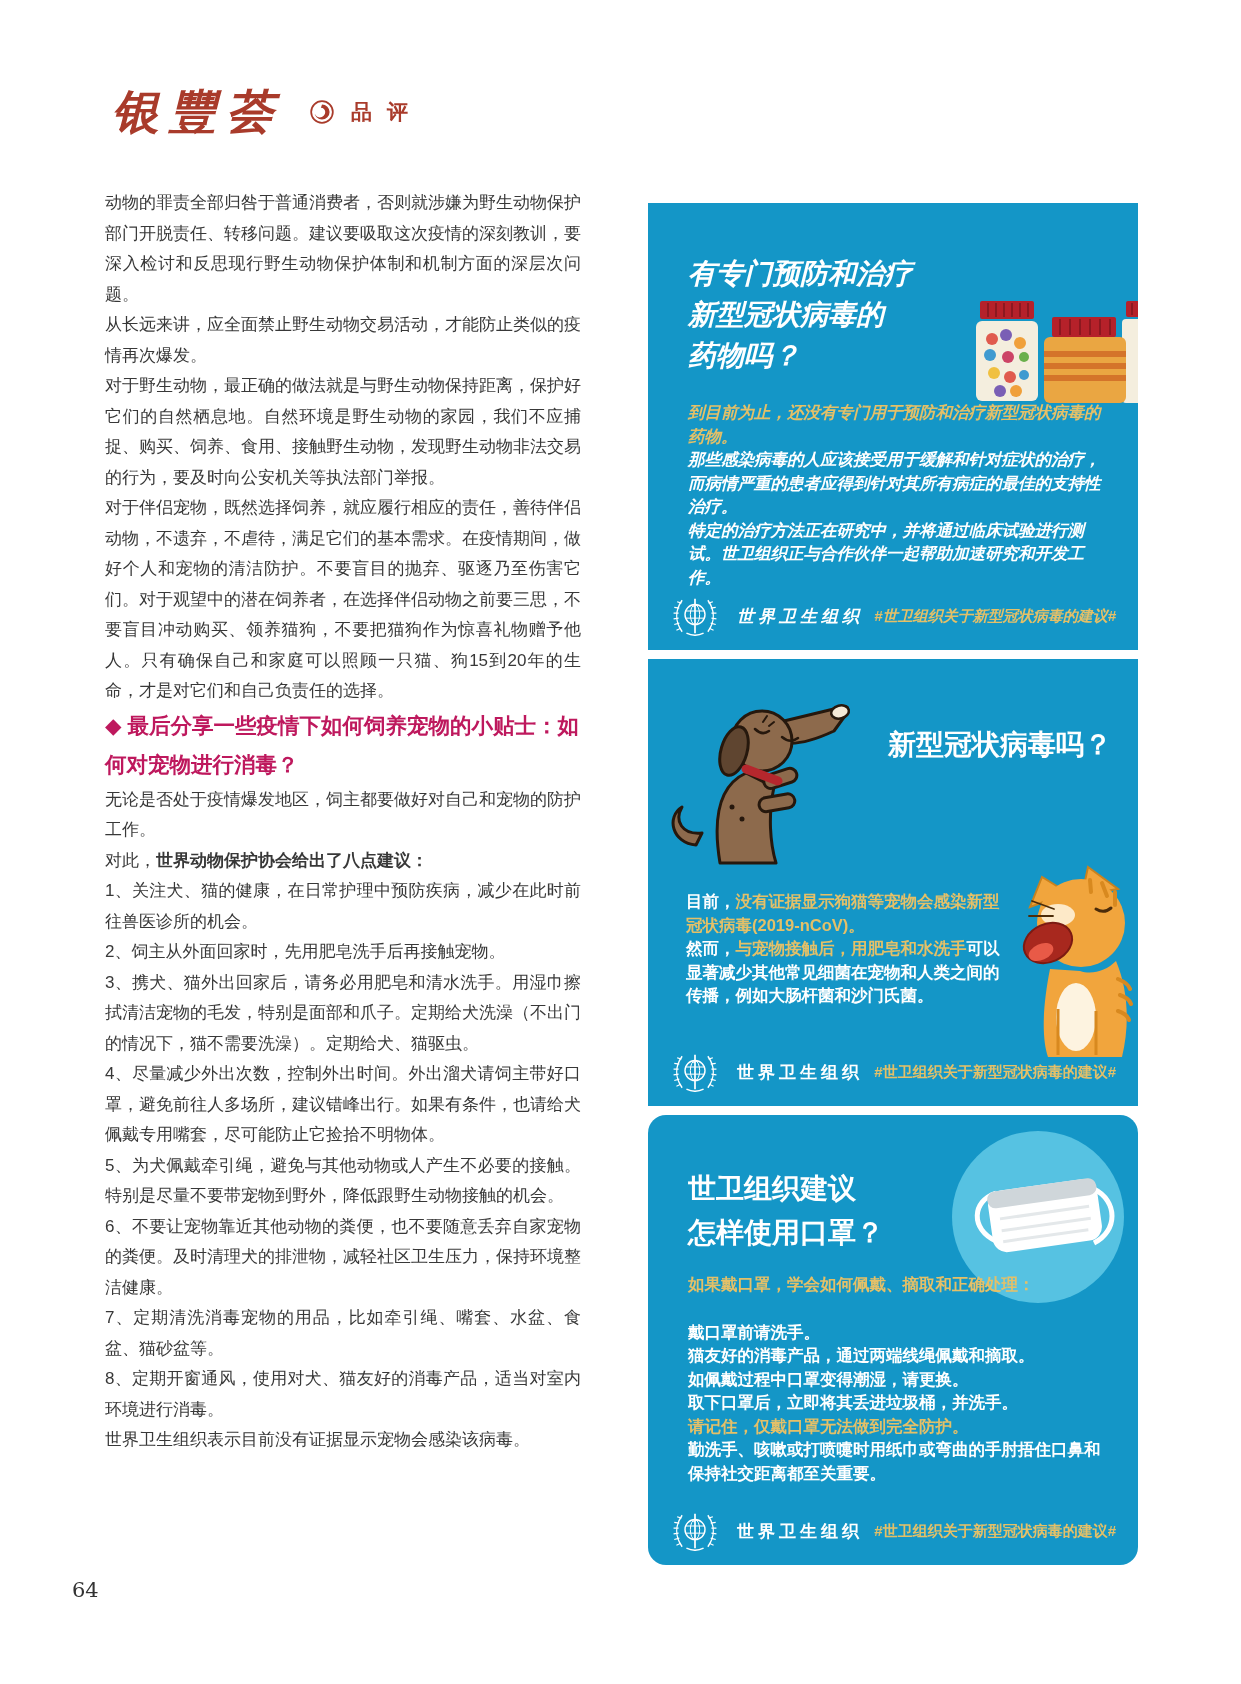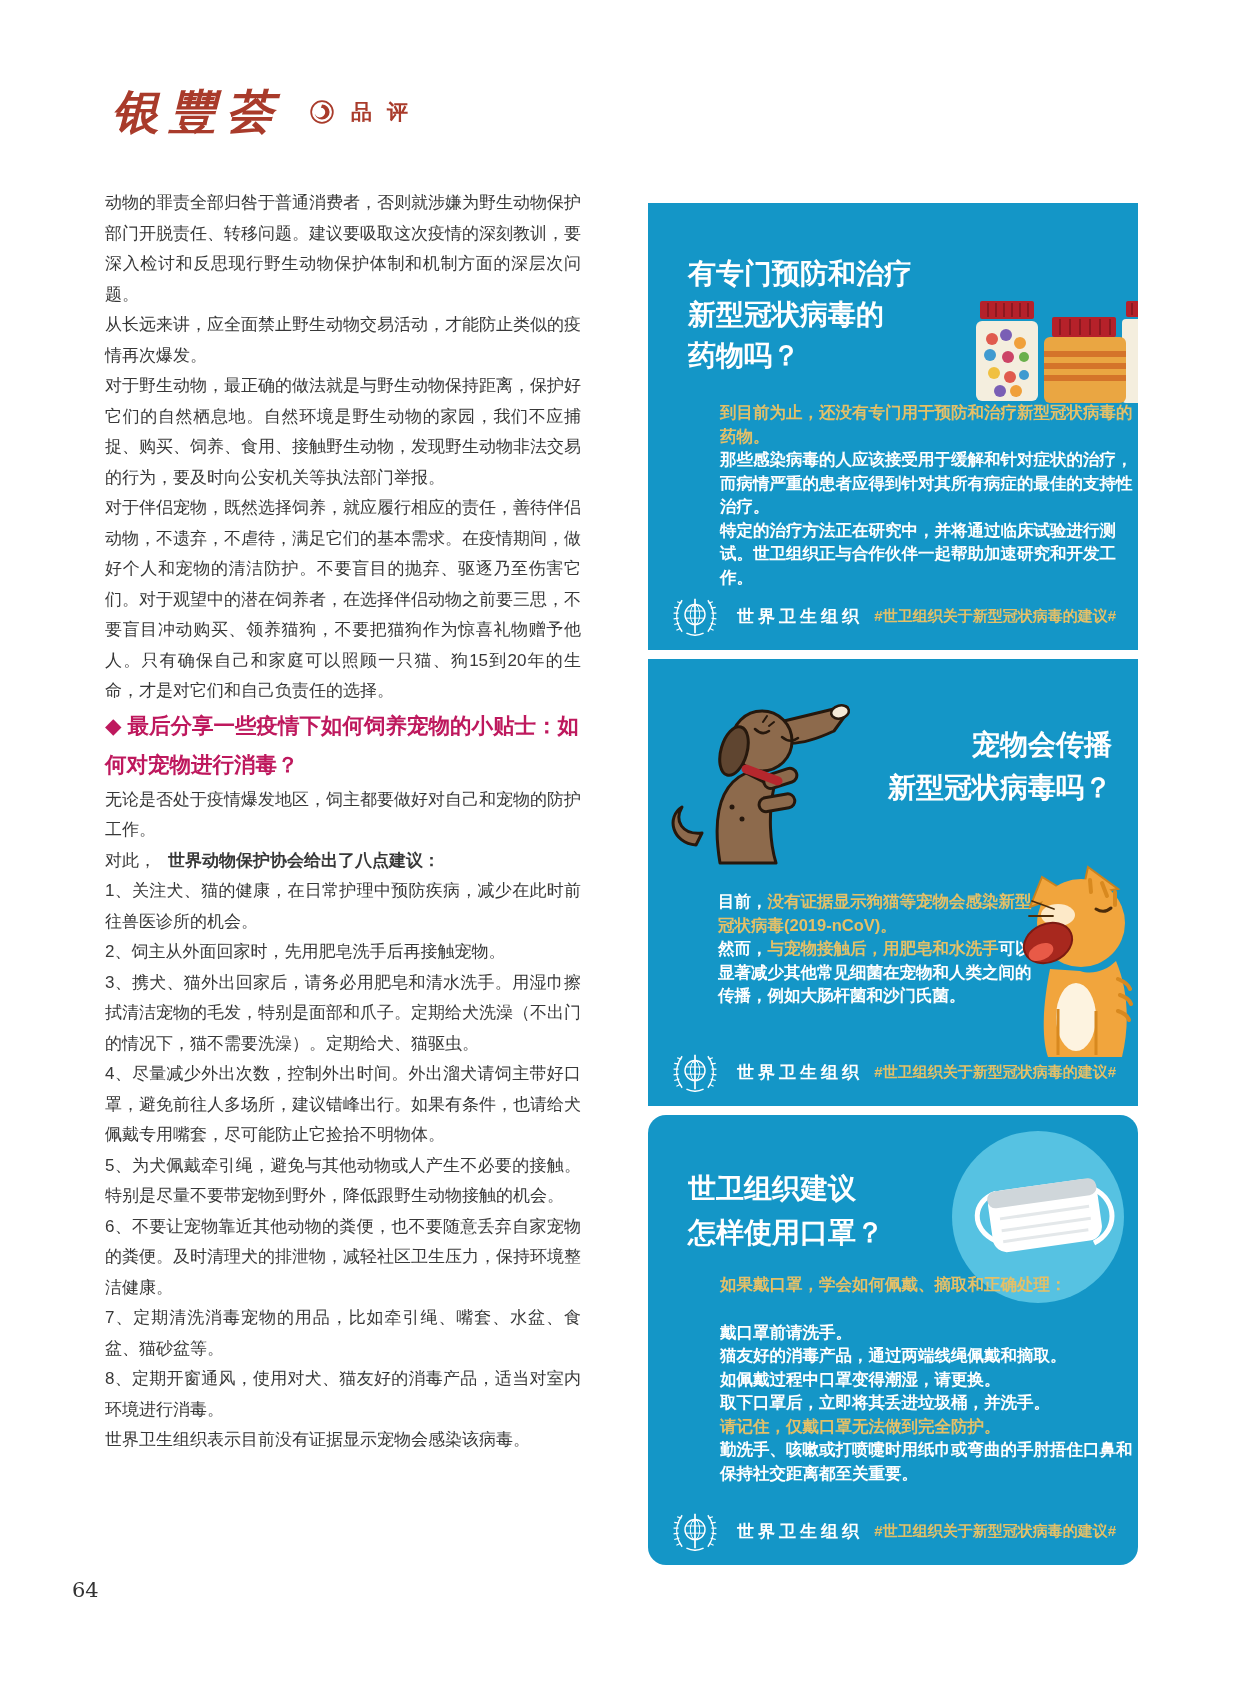--- a/index.html
+++ b/index.html
@@ -14,38 +14,38 @@
   .brand-suffix{margin-left:16px;font-family:"DejaVu Serif",serif;font-weight:bold;
                 font-size:21px;letter-spacing:15px;}
 
   
   .left-col{position:absolute;left:105px;top:188px;width:476px;
             font-size:17px;line-height:30.5px;text-align:justify;color:#383838;}
   .left-col p{margin:0;}
   .heading{margin:33px 0 3px;color:#be185d;font-weight:bold;font-size:21.5px;
            line-height:39px;text-align:left;}
   .heading .diamond{margin-right:6px;}
-  .bold{font-weight:bold;margin-left:12px;}
+  .bold{font-weight:bold;}
 
   .page-number{position:absolute;left:72px;top:1578px;font-family:"DejaVu Serif",serif;
                font-size:21px;color:#333;}
 
   
   .cards{position:absolute;left:648px;top:203px;width:490px;}
   .card{position:relative;width:490px;background:#1496c7;color:#fff;
         margin-bottom:9px;overflow:hidden;}
-  .card1{height:447px;}
+  .card1{height:447px;font-style:italic;}
   .card2{height:447px;}
   .card3{height:450px;border-radius:18px;}
   .card-title{font-weight:bold;font-size:28px;line-height:41px;}
   .card-title span{display:block;}
   .card1 .card-title{position:absolute;left:40px;top:22px;}
   .card1 .bottles{position:absolute;left:318px;top:96px;}
   .card1 .card-body{position:absolute;left:40px;top:198px;width:416px;}
-  .card-body{font-size:16.5px;line-height:23.5px;font-weight:bold;margin-left:32px;}
+  .card-body{font-size:16.5px;line-height:23.5px;font-weight:bold;}
   .card-body p{margin:0;}
   .yellow{color:#e4c068;}
   .white{color:#ffffff;}
 
   .card2 .dog{position:absolute;left:14px;top:28px;}
   .card2 .card-title{position:absolute;right:26px;top:36px;text-align:right;line-height:43px;}
   .card2 .card-body{position:absolute;left:38px;top:231px;width:314px;}
   .card2 .cat{position:absolute;right:4px;top:200px;}
 
   .card3 .card-title{position:absolute;left:40px;top:24px;line-height:44px;}
@@ -161,21 +161,20 @@
         <circle cx="100" cy="54" r="30" fill="#8d6a4c" stroke="#26180d" stroke-width="3"></circle>
         <ellipse cx="72" cy="64" rx="13" ry="25" transform="rotate(16 72 64)" fill="#5f4530" stroke="#26180d" stroke-width="3"></ellipse>
         <path d="M93 42 q7 7 14 2" fill="none" stroke="#26180d" stroke-width="2.5" stroke-linecap="round"></path>
         <path d="M101 35 l4 -6 M107 39 l5 -4" stroke="#26180d" stroke-width="2" stroke-linecap="round"></path>
         <path d="M120 50 q8 7 16 1" fill="none" stroke="#26180d" stroke-width="2.5" stroke-linecap="round"></path>
         <path d="M84 82 L116 94" stroke="#b5272d" stroke-width="9" stroke-linecap="round"></path>
         <circle cx="70" cy="120" r="2.5" fill="#26180d"></circle>
           <circle cx="80" cy="132" r="2.5" fill="#26180d"></circle>
       </svg>
       <h3 class="card-title">
-        <span>宠物会传播</span>
         <span>新型冠状病毒吗？</span>
       </h3>
       <div class="card-body">
         <p><span class="white">目前，</span><span class="yellow">没有证据显示狗猫等宠物会感染新型冠状病毒(2019-nCoV)。</span></p>
         <p><span class="white">然而，</span><span class="yellow">与宠物接触后，用肥皂和水洗手</span><span class="white">可以显著减少其他常见细菌在宠物和人类之间的传播，例如大肠杆菌和沙门氏菌。</span></p>
       </div>
       <svg class="cat" width="150" height="200" viewBox="0 0 150 200">
         <path d="M104 8 L134 30 L98 36 Z" fill="#f1a53d" stroke="#c9821e" stroke-width="2"></path>
         <path d="M58 18 L46 48 L84 34 Z" fill="#f1a53d" stroke="#c9821e" stroke-width="2"></path>
         <circle cx="97" cy="64" r="44" fill="#f1a53d"></circle>

